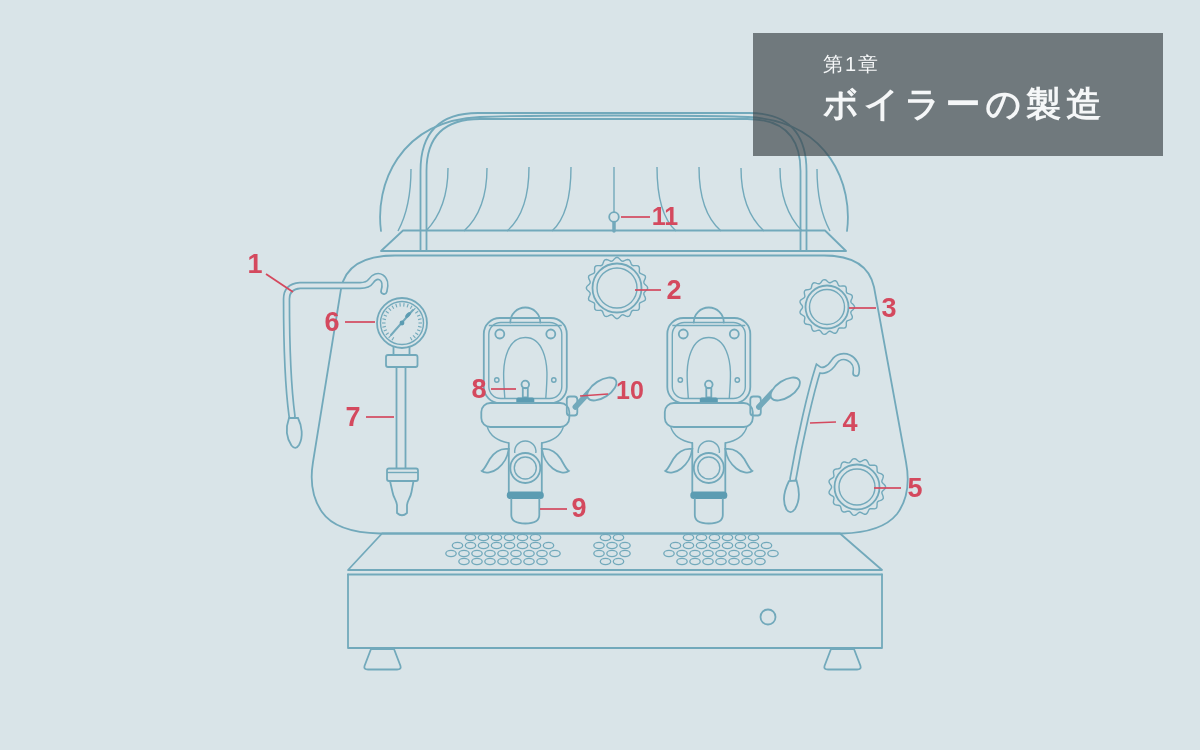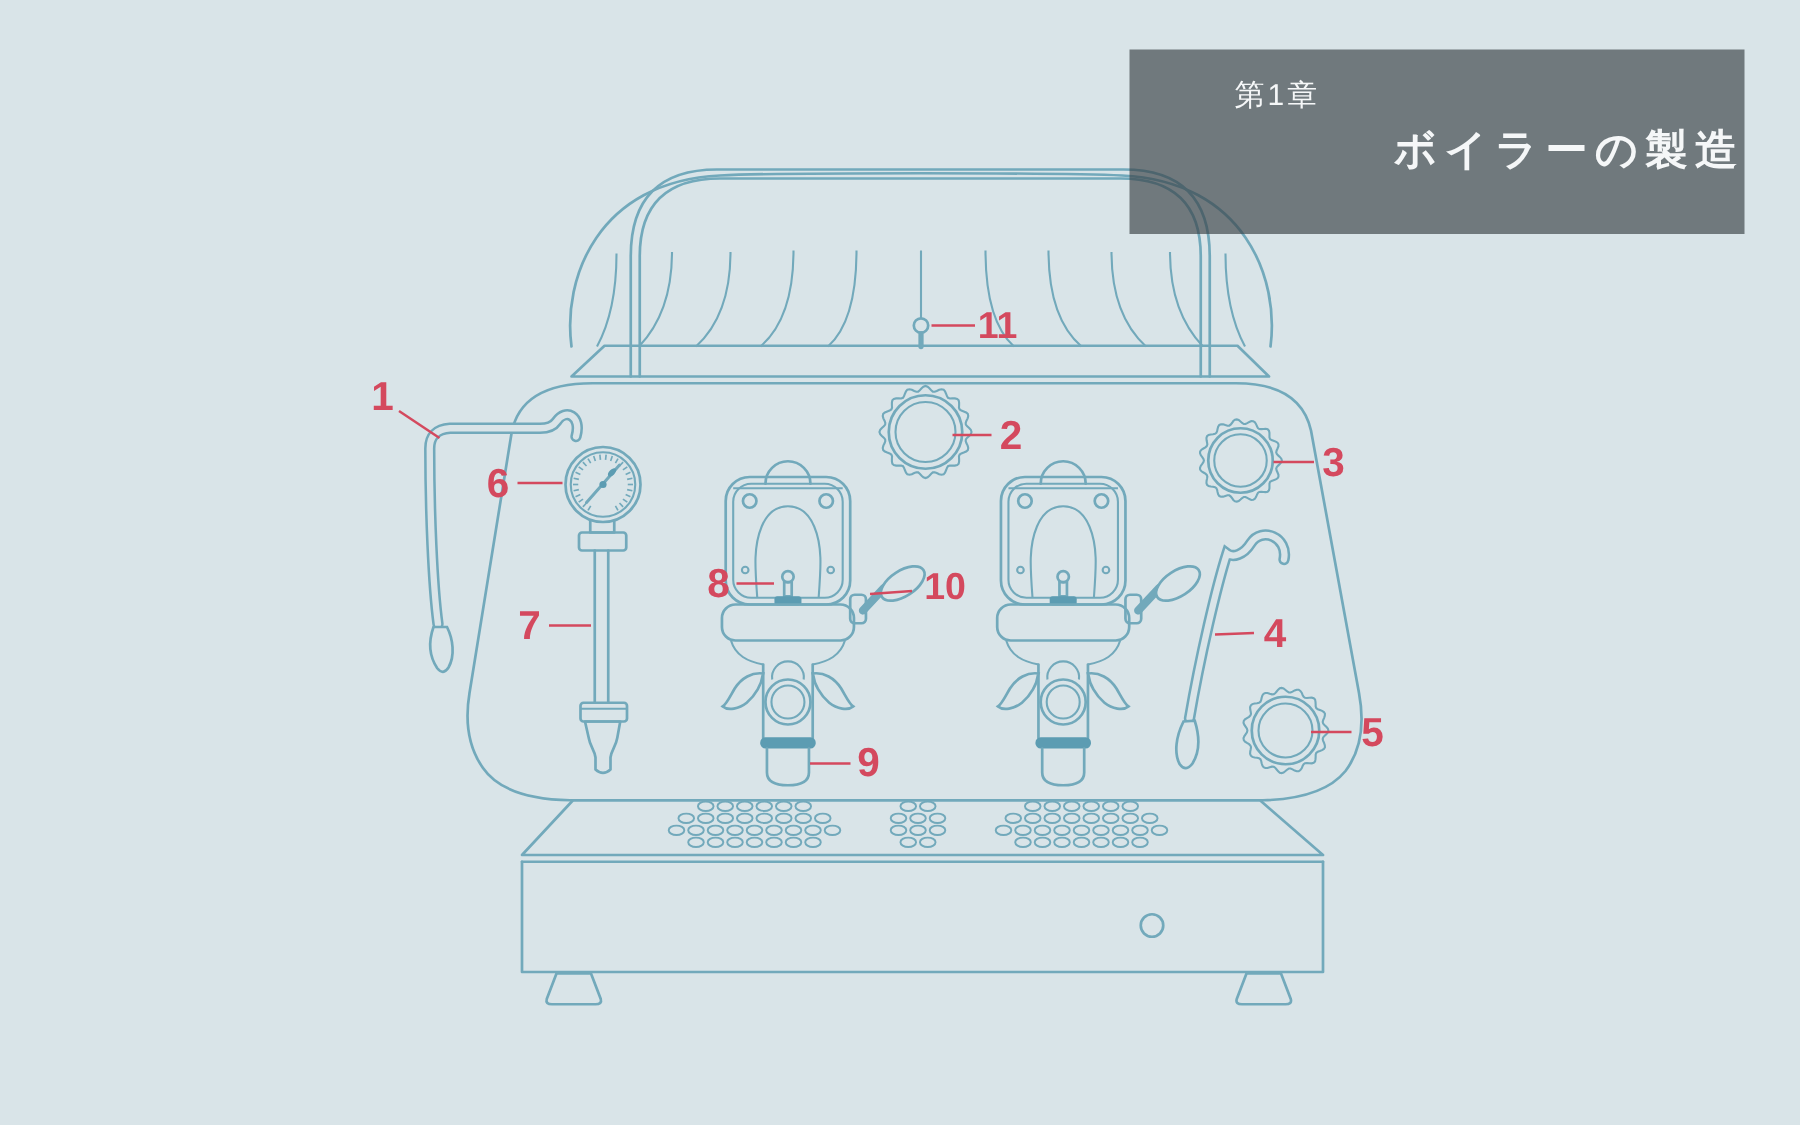--- a/index.html
+++ b/index.html
@@ -18,23 +18,23 @@
   .tube-outer{stroke:var(--line);fill:none;stroke-width:7.6;stroke-linecap:round;}
   .tube-inner{stroke:var(--bg);fill:none;stroke-width:4.2;stroke-linecap:round;}
   .leader{stroke:var(--red);stroke-width:1.7;fill:none;}
   .callout{fill:var(--red);font-family:"Liberation Sans",sans-serif;font-weight:bold;font-size:27px;text-anchor:middle;}
   .callout.two{font-size:25px;}
   [data-ticks] line{stroke:var(--line);stroke-width:1.1;}
   [data-holes] ellipse{fill:none;stroke:var(--line);stroke-width:1.3;}
   
   .panel{position:absolute;left:753px;top:33px;width:410px;height:123px;
          background:var(--panel);color:var(--panel-text);
-         box-sizing:border-box;padding:19px 0 0 70px;}
+         box-sizing:border-box;padding:19px 12px 0 70px;}
   .panel .chapter{font-size:20px;letter-spacing:2px;line-height:1.25;margin:0 0 8px 0;}
-  .panel .title{font-size:28px;letter-spacing:5px;font-weight:bold;line-height:1.1;margin:0;text-align:right;}
+  .panel .title{font-size:35px;letter-spacing:5px;font-weight:bold;line-height:1.1;margin:0;}
 </style>
 </head>
 <body>
 
 <div class="stage">
 
 <svg width="1200" height="750" viewBox="0 0 1200 750">
 
   <g>
     <path class="ln" d="M 381,231 C 375,186 398,121 480,117 C 520,115 708,115 748,117 C 830,121 853,186 847,231"></path>

